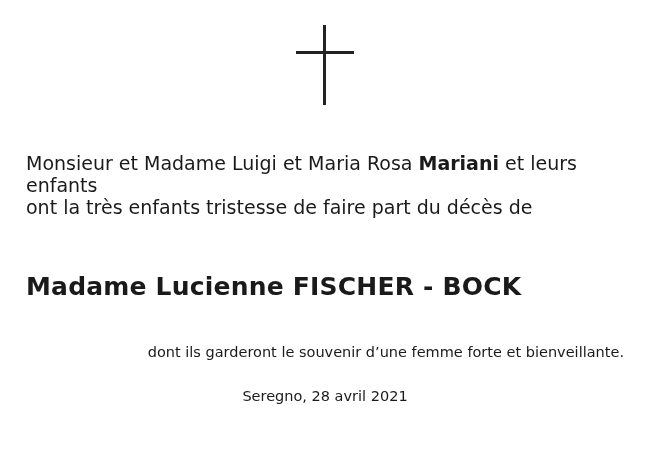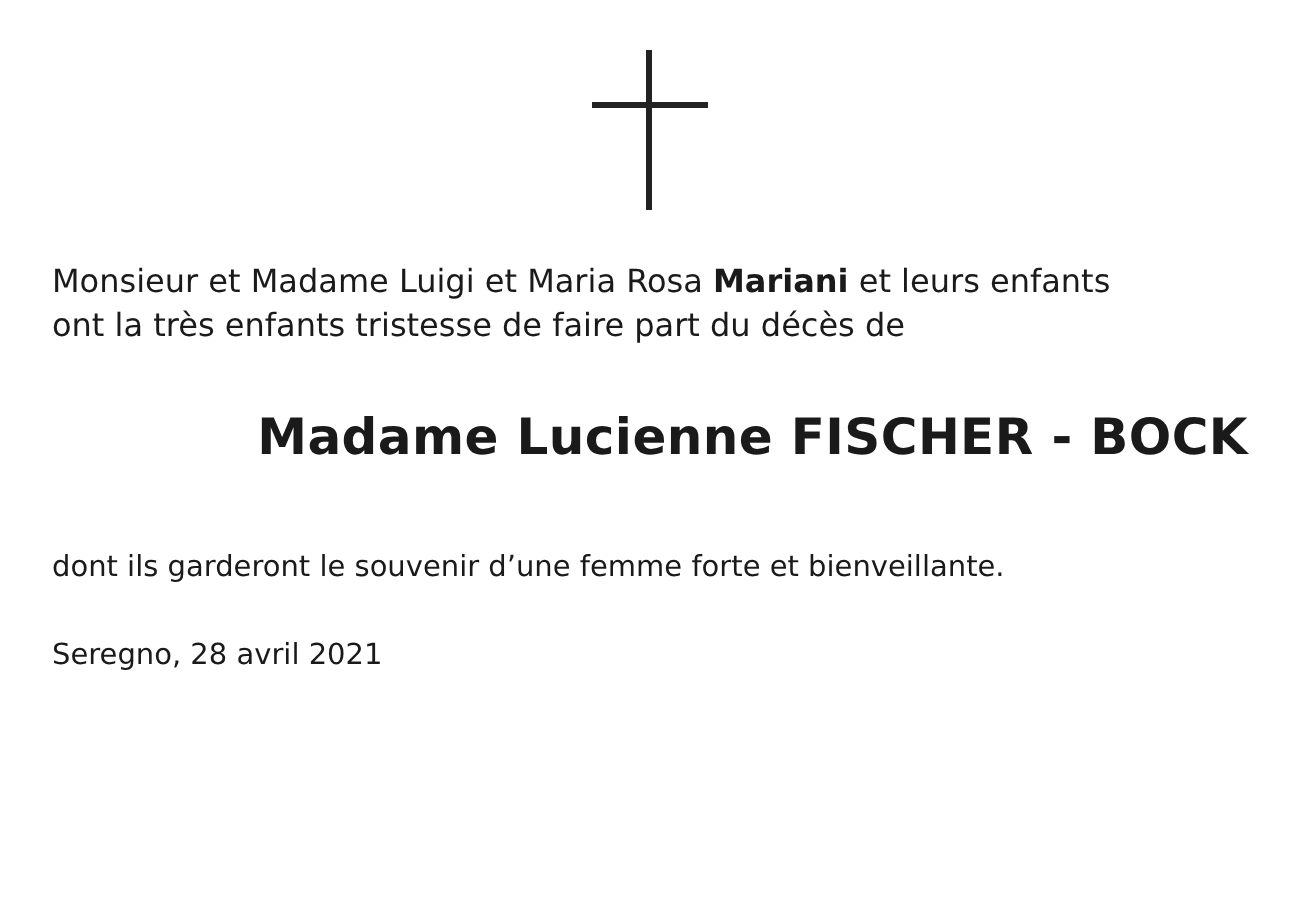--- a/index.html
+++ b/index.html
@@ -42,46 +42,49 @@
   }
   .cross .horz {
     position: absolute;
     left: 0;
     top: 26px;
     width: 58px;
     height: 3px;
     background: #222222;
   }
   .intro {
-    font-size: 16px;
+    font-size: 19px;
     line-height: 22px;
+    margin-top: 22px;
   }
   .intro .strong {
     font-weight: bold;
   }
   .deceased {
-    text-align: right;
+    text-align: left;
     font-size: 25px;
     font-weight: bold;
     letter-spacing: 0.2px;
-    margin-top: 30px;
+    margin-top: 54px;
     margin-bottom: 40px;
   }
   .para {
     font-size: 14.5px;
     line-height: 22px;
     margin-bottom: 20px;
+    text-align: right;
   }
   .para.last {
     margin-bottom: 0;
   }
   .place-date {
     font-size: 14.5px;
     line-height: 22px;
     margin-top: 22px;
+    text-align: center;
   }
 </style>
 </head>
 <body>
 
 <div class="notice">
 
   <div class="cross-area">
     <div class="cross">
       <div class="vert"></div>

